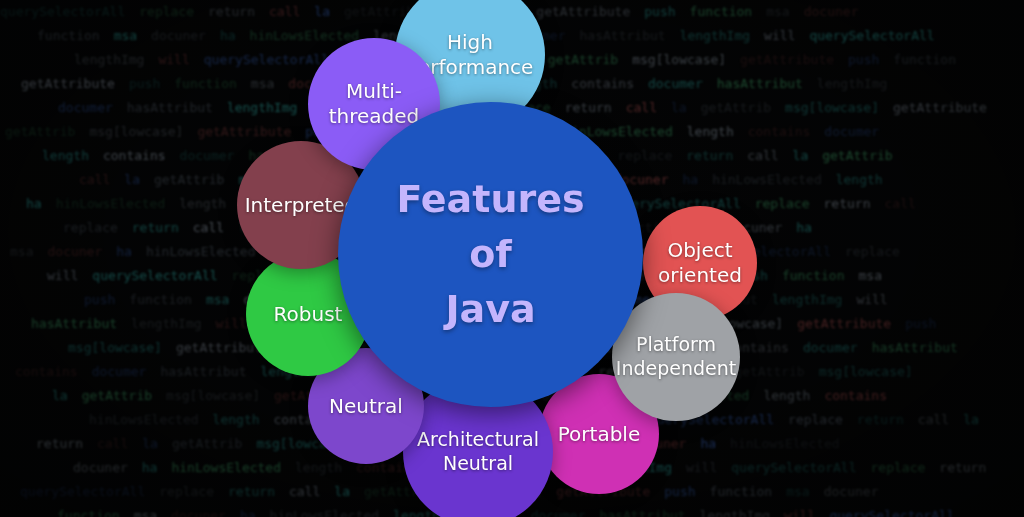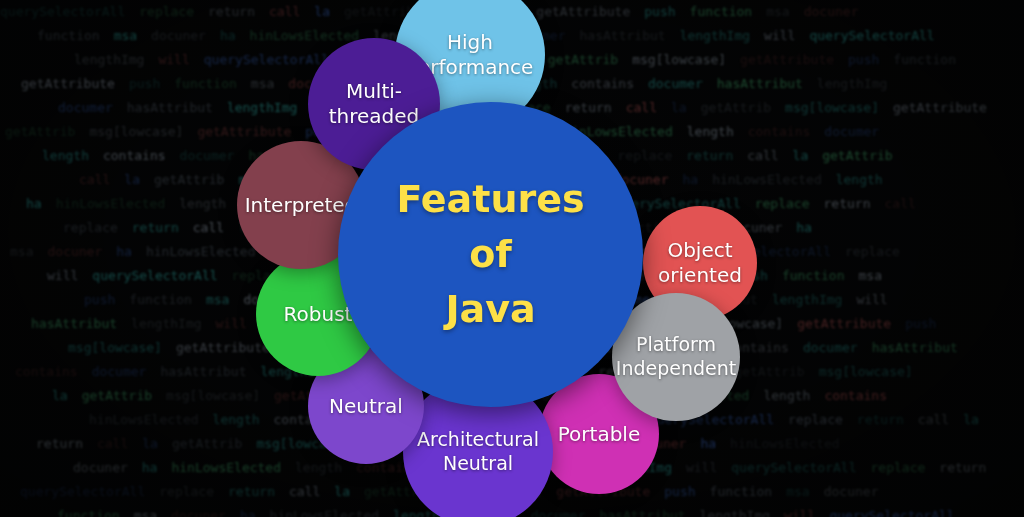--- a/index.html
+++ b/index.html
@@ -50,21 +50,21 @@
   
   .center-circle{
     position:absolute;
     left:338px;top:102px;width:305px;height:305px;
     border-radius:50%;
     z-index:10;
     display:flex;align-items:center;justify-content:center;
     box-shadow:0 6px 26px rgba(0,0,0,0.5);
   }
   .center-title{
-    color:#fde047;
+    color:#c4b5fd;
     font-size:38px;
     font-weight:600;
     text-align:center;
     white-space:pre;
     line-height:1.45;
     text-shadow:0 2px 4px rgba(0,0,0,0.35);
   }
 </style>
 </head>
 <body>
@@ -120,29 +120,29 @@
 
   <div class="bubble" style="left: 403px; top: 377px; width: 150px; height: 150px; background: rgb(106, 53, 207);">
     <span class="bubble-label small">Architectural
 Neutral</span>
   </div>
 
   <div class="bubble" style="left: 308px; top: 348px; width: 116px; height: 116px; background: rgb(125, 71, 204);">
     <span class="bubble-label">Neutral</span>
   </div>
 
-  <div class="bubble" style="left: 256px; top: 252px; width: 124px; height: 124px; background: rgb(47, 201, 68);">
+  <div class="bubble" style="left: 246px; top: 252px; width: 124px; height: 124px; background: rgb(47, 201, 68);">
     <span class="bubble-label">Robust</span>
   </div>
 
   <div class="bubble" style="left: 237px; top: 141px; width: 128px; height: 128px; background: rgb(131, 64, 77);">
     <span class="bubble-label">Interpreted</span>
   </div>
 
-  <div class="bubble" style="left: 308px; top: 38px; width: 132px; height: 132px; background: #4c1d95;">
+  <div class="bubble" style="left: 308px; top: 38px; width: 132px; height: 132px; background: #8b5cf6;">
     <span class="bubble-label">Multi-
 threaded</span>
   </div>
 
   <div class="center-circle" style="background: rgb(29, 85, 192);">
     <span class="center-title">Features
 of
 Java</span>
   </div>
 

